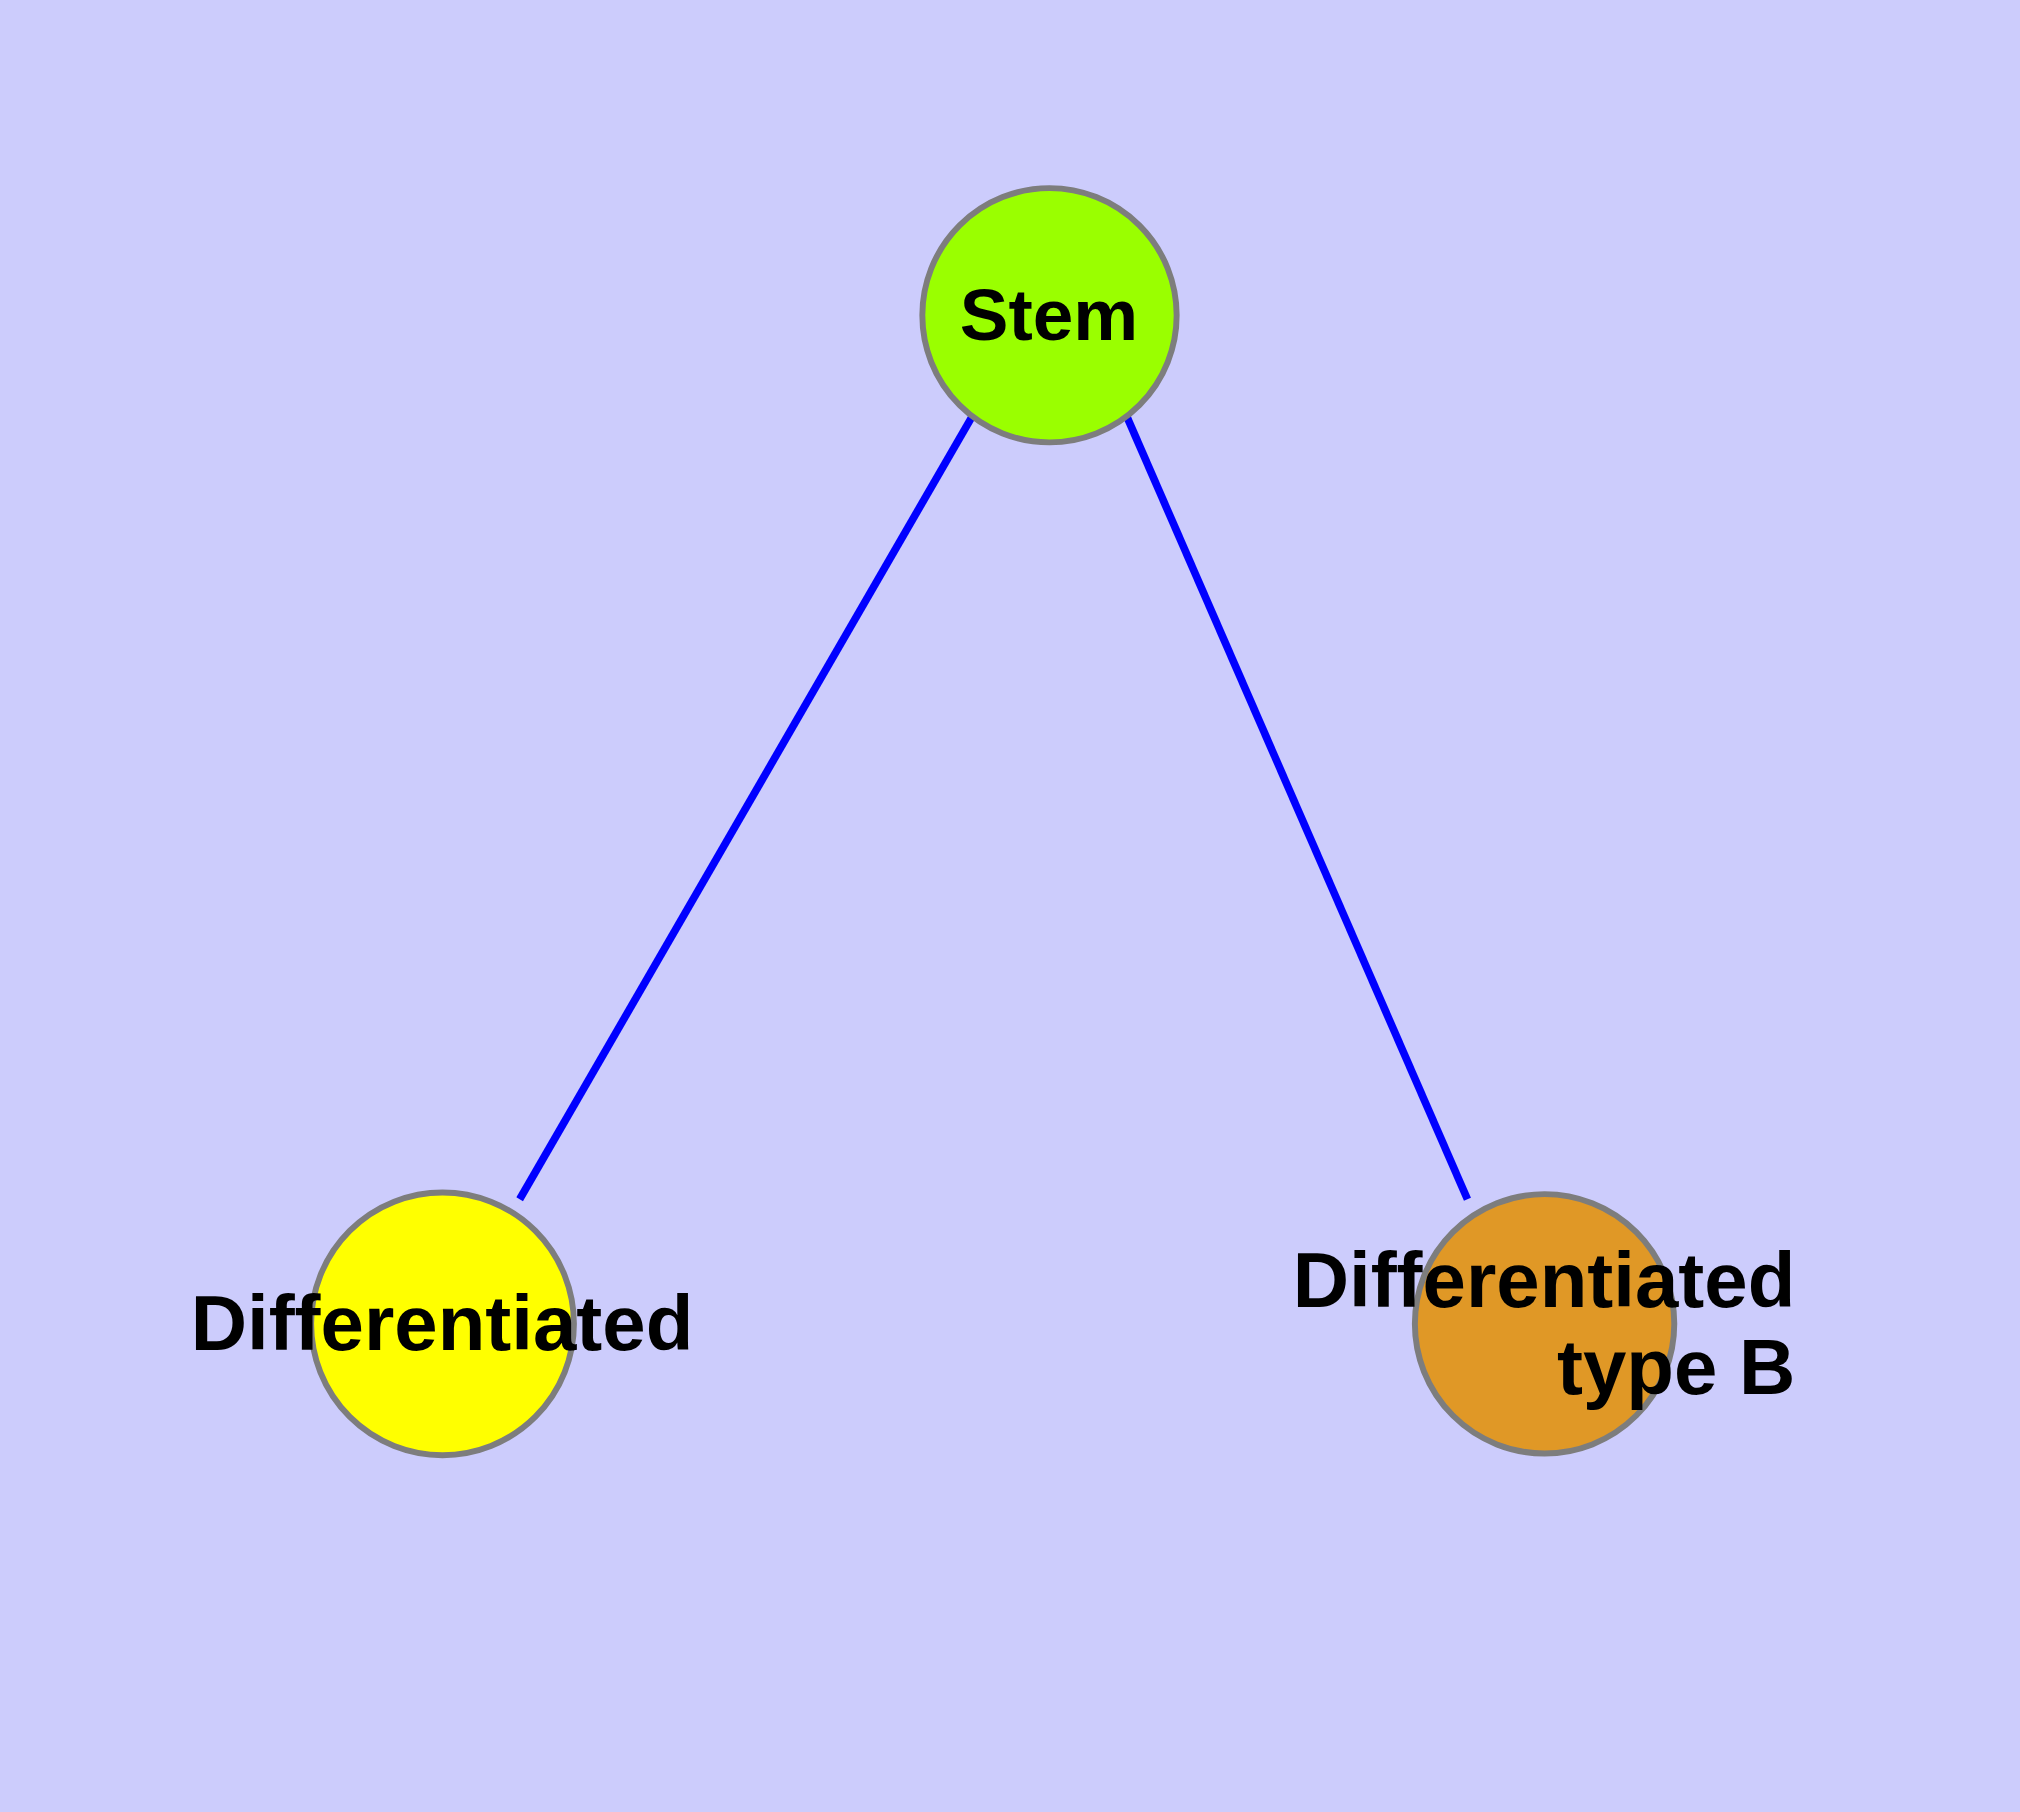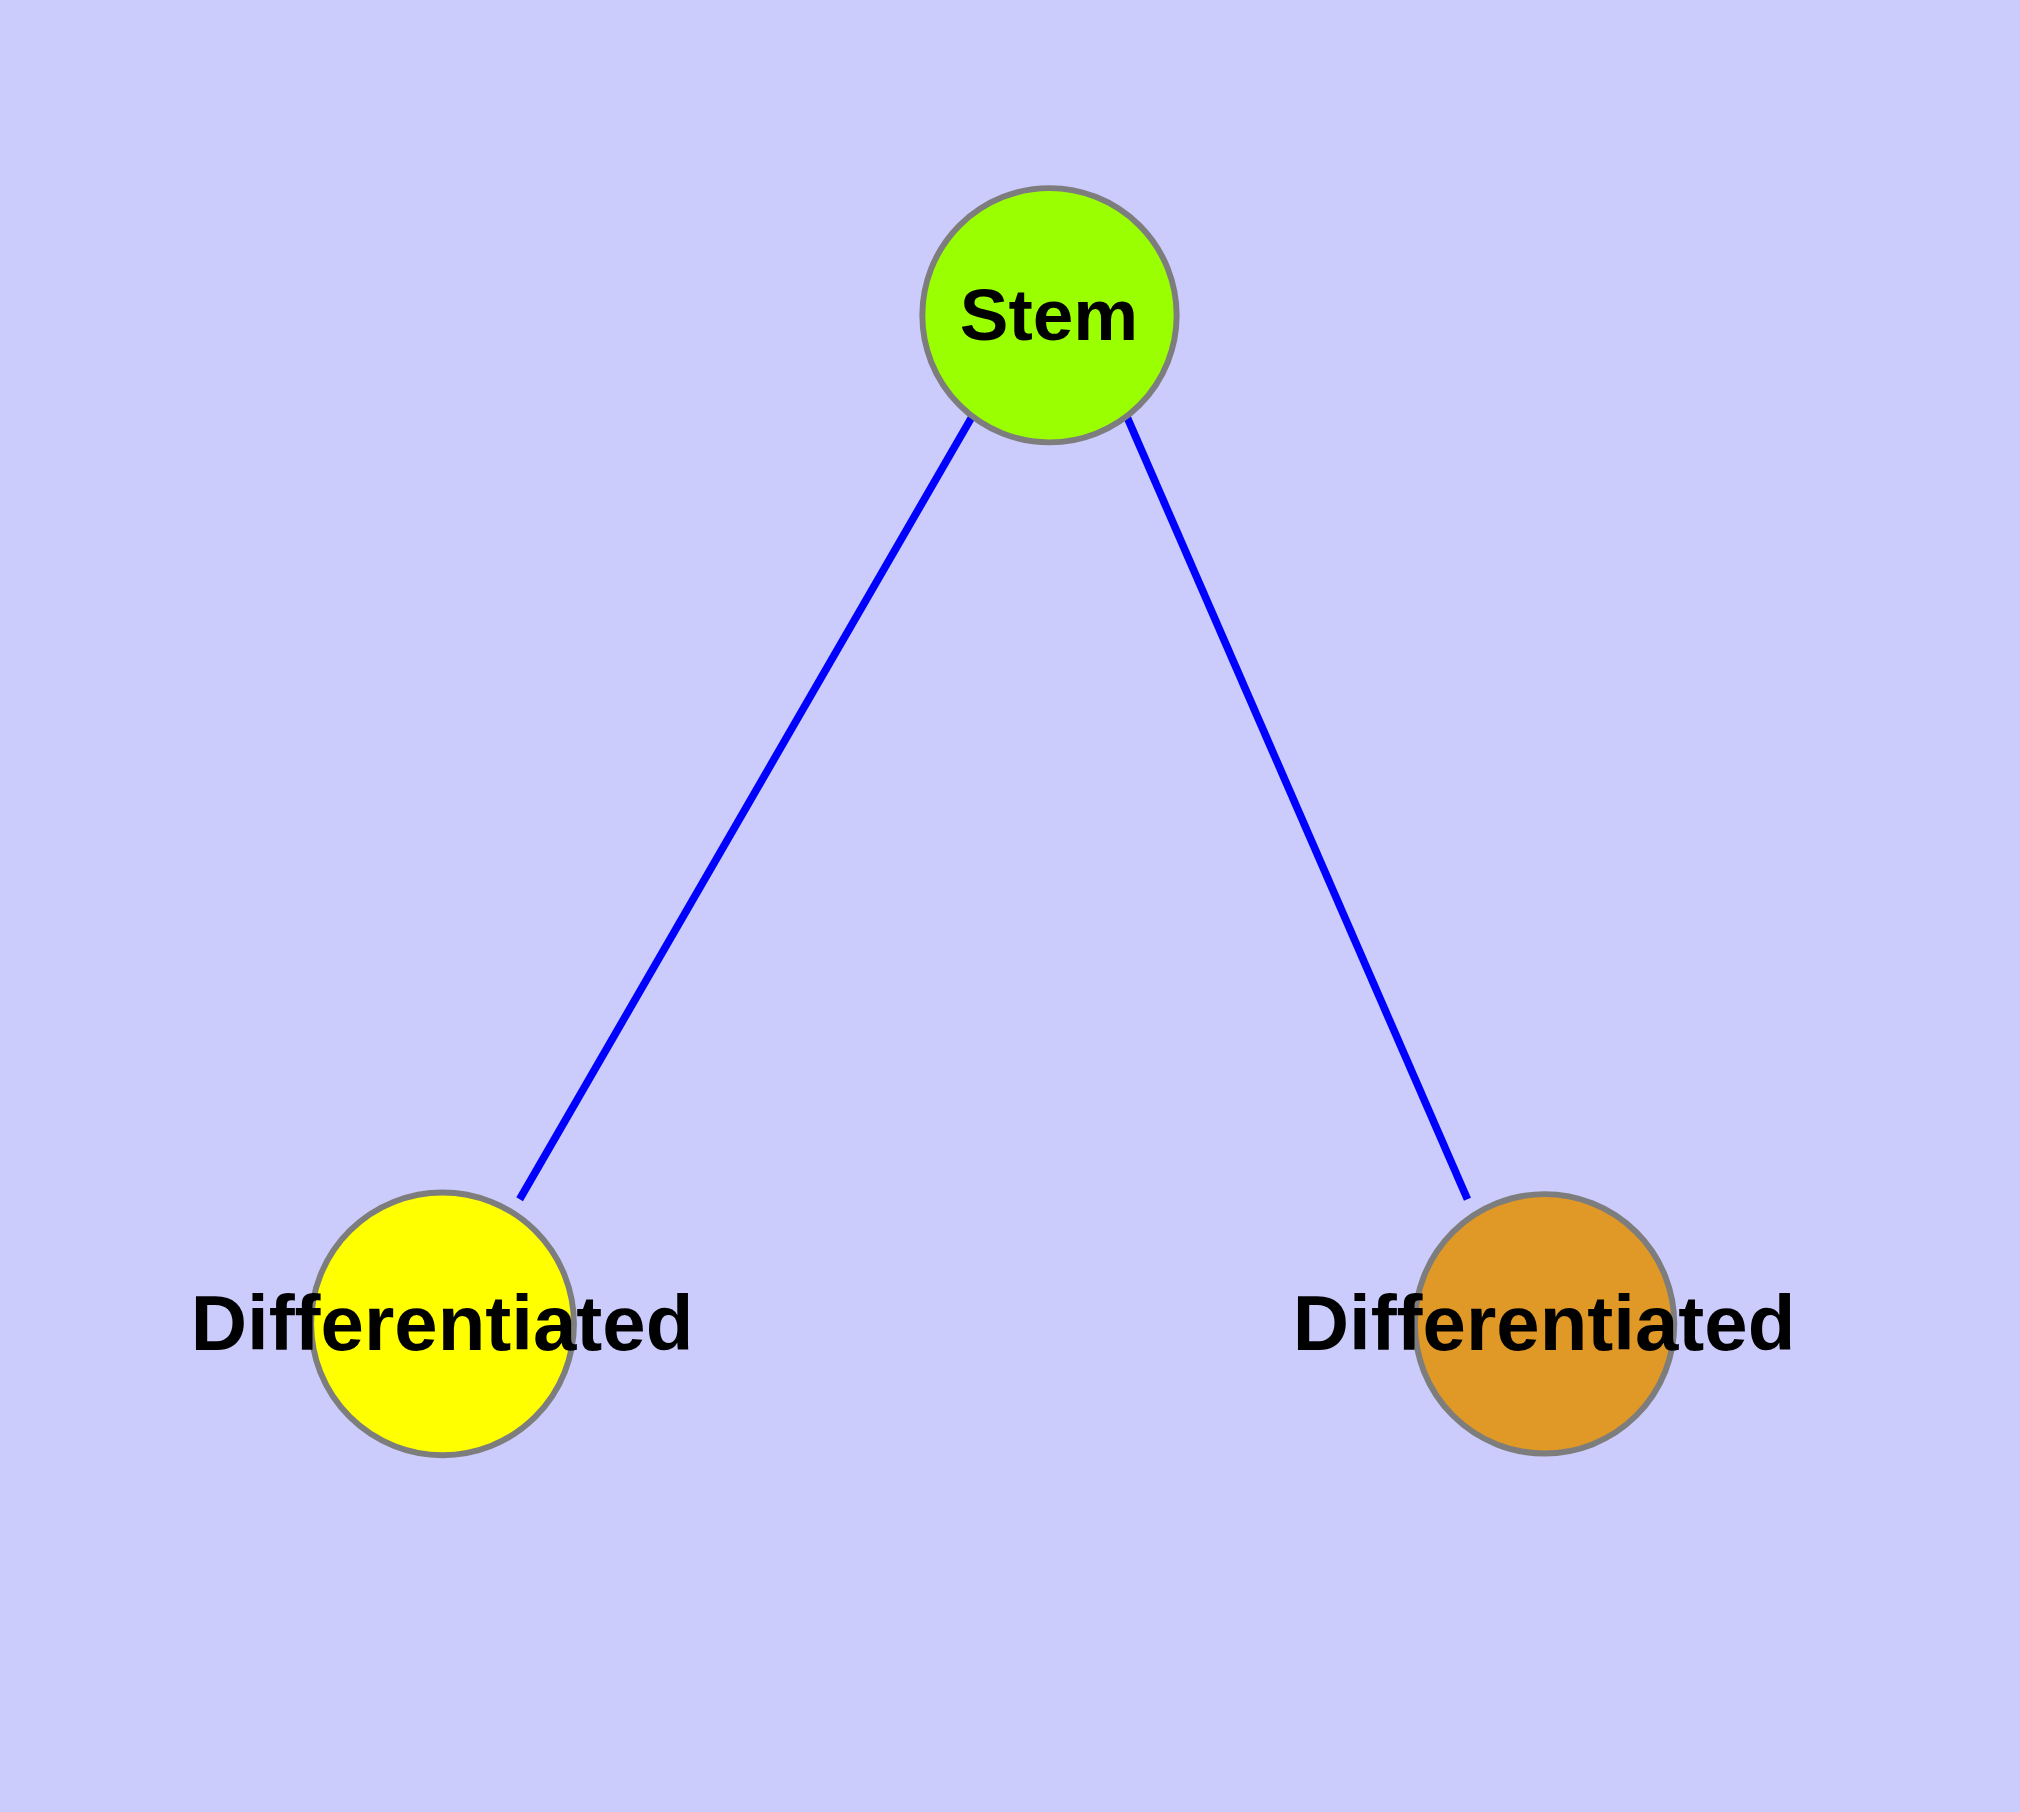--- a/index.html
+++ b/index.html
@@ -65,17 +65,17 @@
     <g id="nodes-group">
         <circle class="node-circle" cx="1238" cy="372" r="150" fill="#9AFF00" stroke="#7D7D7D"></circle>
         <circle class="node-circle" cx="522" cy="1562" r="155" fill="#FFFF00" stroke="#7D7D7D"></circle>
         <circle class="node-circle" cx="1822" cy="1562" r="153" fill="#E09826" stroke="#7D7D7D"></circle>
       </g>
   </svg>
 
   <div id="labels-layer">
       <div class="node-label label-stem" style="left: 1049px; top: 315px; font-size: 73px;"><div>Stem</div></div>
       <div class="node-label label-leaf" style="left: 442px; top: 1324px; font-size: 78px;"><div>Differentiated</div></div>
-      <div class="node-label label-leaf" style="left: 1544px; top: 1324px; font-size: 78px;"><div>Differentiated</div></div>
+      <div class="node-label label-leaf" style="left: 1544px; top: 1324px; font-size: 78px;"><div>Differentiated</div><div>type B</div></div>
     </div>
 
 </div>
 
 
 </body></html>

